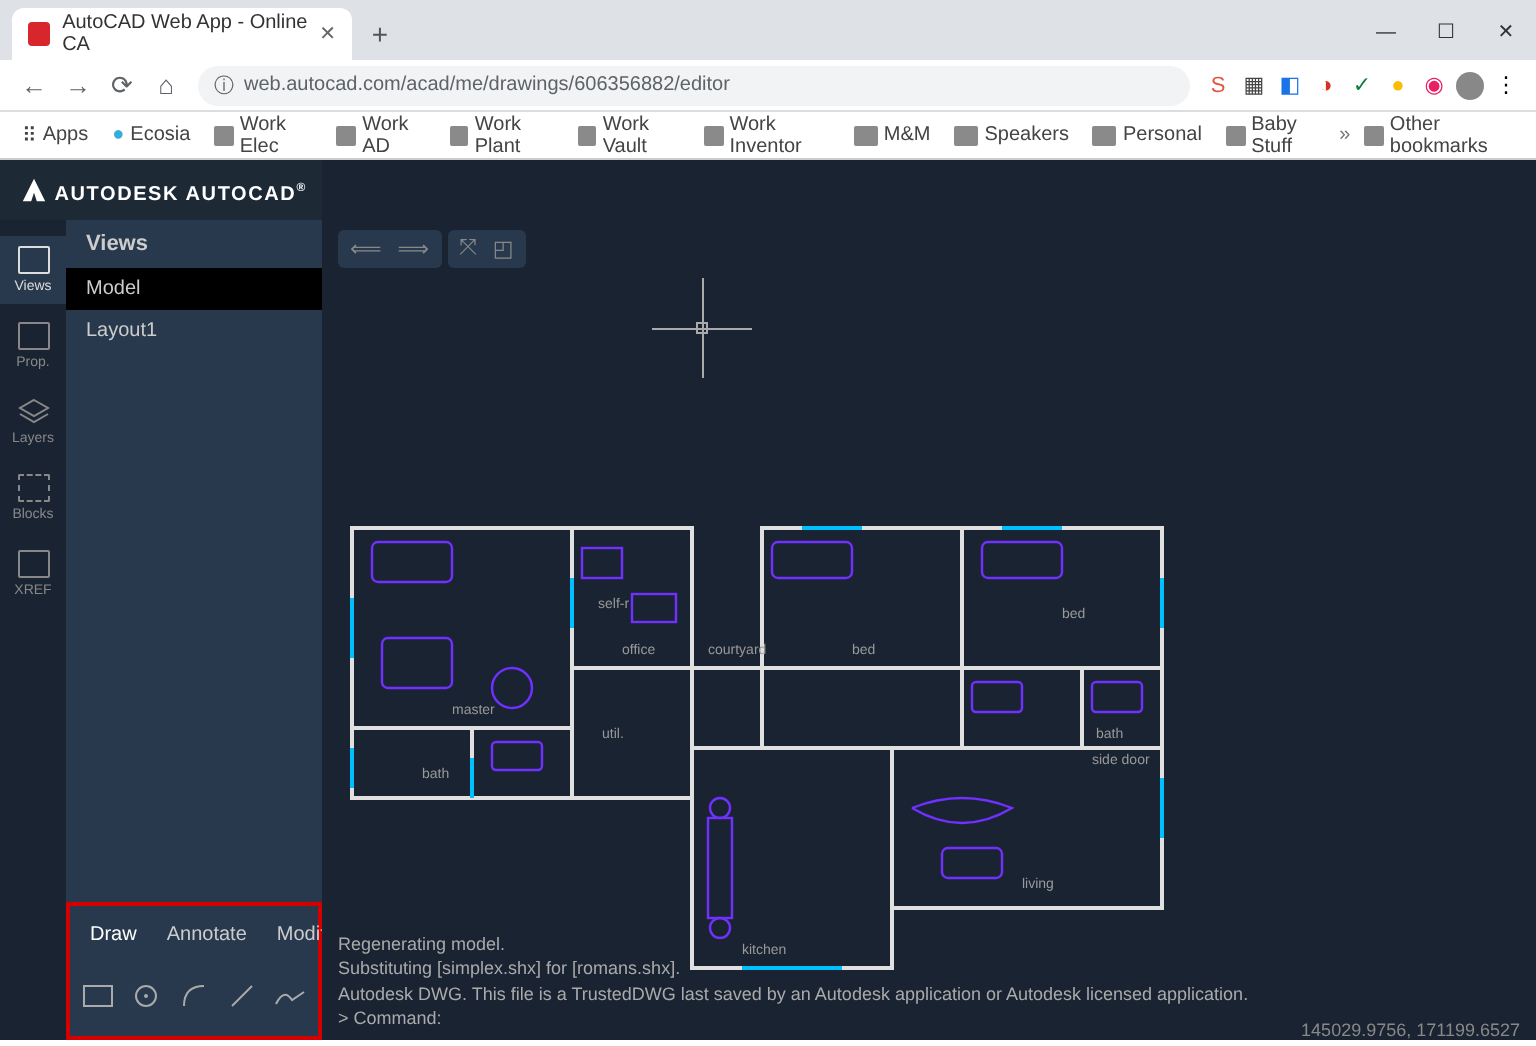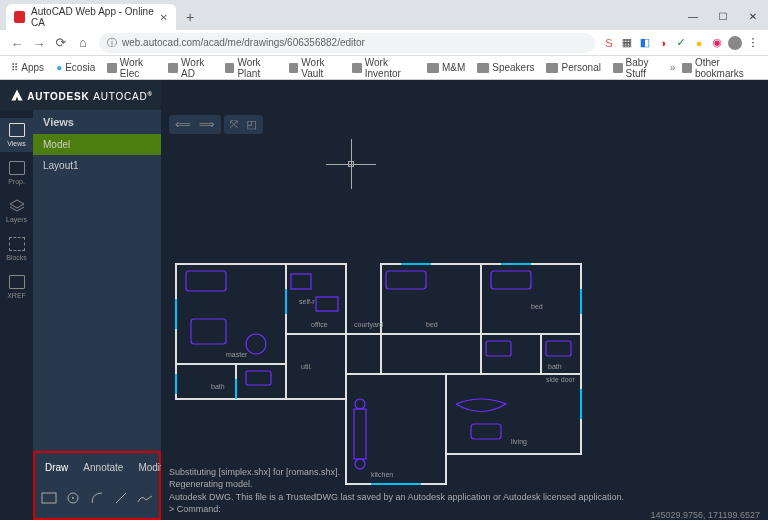--- a/index.html
+++ b/index.html
@@ -27,21 +27,21 @@
 .save-btn{border:1px solid #555;padding:2px 10px;border-radius:2px;font-size:10px}
 .gear{color:#aaa;font-size:13px}
 .avatar{width:20px;height:20px;border-radius:50%;background:#888}
 .left-rail{width:33px;background:#1a2332;display:flex;flex-direction:column;align-items:center;padding-top:38px;gap:4px}
 .rail-item{width:33px;display:flex;flex-direction:column;align-items:center;color:#888;font-size:7px;padding:5px 0;gap:3px}
 .rail-item.active{background:#28394e;color:#ddd}
 .rail-ico{width:16px;height:14px;border:1px solid currentColor;border-radius:1px}
 .side-panel{width:128px;background:#28394e;display:flex;flex-direction:column;padding-top:30px;color:#ccc;font-size:10px}
 .views-hdr{padding:6px 10px;font-weight:bold;font-size:11px}
 .view-item{padding:5px 10px}
-.view-item.sel{background:#4d7c0f}
+.view-item.sel{background:#000000}
 .tool-tabs{margin-top:auto;display:flex;padding:6px 4px;gap:3px;font-size:10px;border:2px solid #d40000;border-bottom:none}
 .tool-tabs span{padding:3px 6px}
 .tool-tabs .on{color:#fff}
 .tool-row{display:flex;padding:6px 4px 10px;gap:4px;border:2px solid #d40000;border-top:none}
 .tool{width:22px;height:20px;display:flex;align-items:center;justify-content:center;color:#aaa}
 .canvas-area{flex:1;background:#1a2332;display:flex;flex-direction:column;padding-top:30px;position:relative}
 .canvas-tb{display:flex;gap:3px;padding:5px 8px}
 .ctb-grp{background:#28394e;border-radius:3px;padding:3px 6px;display:flex;gap:8px;color:#888;font-size:11px}
 .canvas{flex:1;position:relative;background:#1a2332}
 .crosshair{position:absolute;top:25px;left:190px;pointer-events:none}
@@ -143,21 +143,21 @@
       <div class="f"></div>
       <span>Other bookmarks</span>
     </div>
 </div>
 
 <div class="app-header">
  <span class="logo">
   <svg width="14" height="14" viewBox="0 0 10 10" style="vertical-align:-2px">
         <path d="M1 9 L5 1 L9 9 L6 9 L5 6 L4 9 Z" fill="#fff"></path>
       </svg>
-  <span>AUTODESK</span> <span style="font-weight:400">AUTOCAD</span><sup style="font-size:6px">®</sup>
+  <span>AUTODESK</span> <span style="font-weight:700">AUTOCAD</span><sup style="font-size:6px">®</sup>
  </span>
  <span class="crumb">
   <span>Home</span>
   <span> › </span>
   <b>Open plan house design (v2).dwg</b>
  </span>
  <div class="save-area">
   <div class="save-btn"><span>Save</span> <span style="margin-left:4px;border-left:1px solid #555;padding-left:5px">▾</span></div>
   <span class="gear">⚙</span>
   <div class="avatar"></div>
@@ -299,20 +299,20 @@
     <text class="room-lbl" x="377" y="110">bath</text>
     <text class="room-lbl" x="130" y="110">util.</text>
     <text class="room-lbl" x="200" y="218">kitchen</text>
     <text class="room-lbl" x="340" y="185">living</text>
     <text class="room-lbl" x="375" y="123">side door</text>
     <text class="room-lbl" x="128" y="45">self-r</text>
    </svg>
   </div>
 
   <div class="cmd-area">
+   <div>Regenerating model.</div>
    <div>Substituting [simplex.shx] for [romans.shx].</div>
-   <div>Regenerating model.</div>
    <div>Autodesk DWG. This file is a TrustedDWG last saved by an Autodesk application or Autodesk licensed application.</div>
    <div><span>&gt;</span> <span>Command:</span></div>
   </div>
   <div class="status">145029.9756, 171199.6527</div>
  </div>
 </div>
 
 </body></html>

